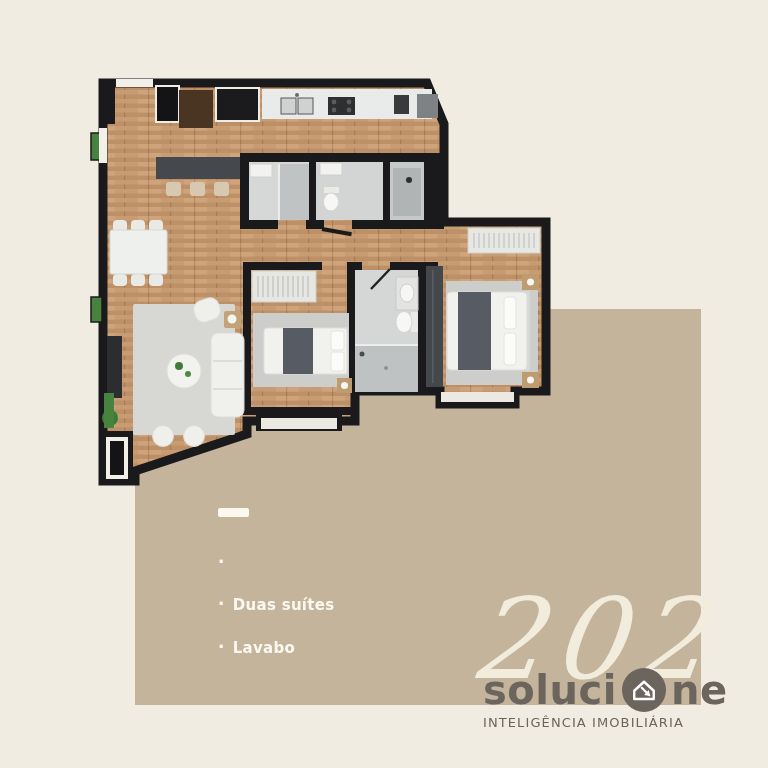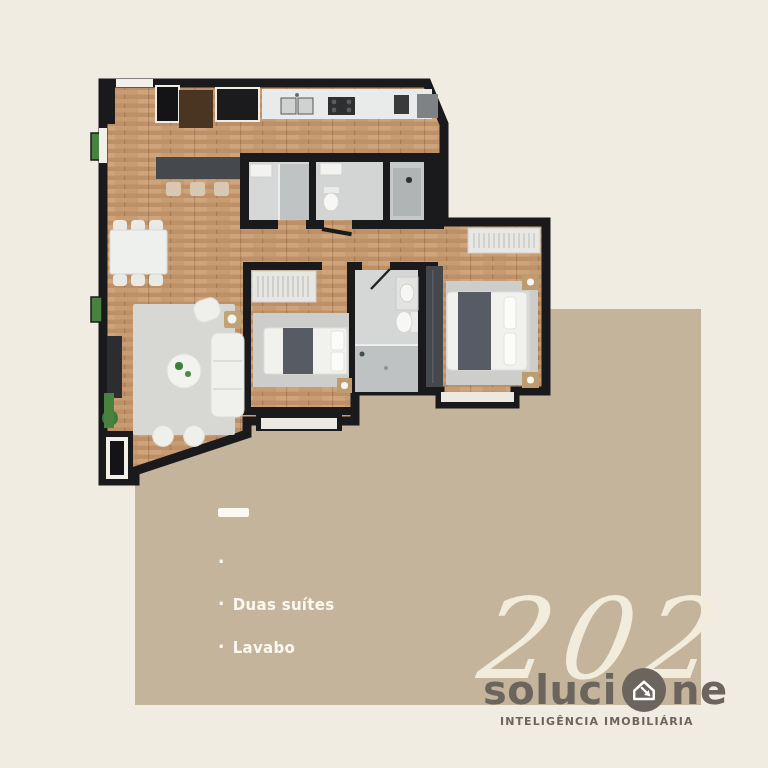--- a/index.html
+++ b/index.html
@@ -26,21 +26,21 @@
   .unit{position:absolute;left:482px;top:592px;z-index:3;
     font-family:"DejaVu Serif",serif;font-style:italic;font-weight:400;
     font-size:112px;line-height:.85;letter-spacing:10px;color:var(--unit-cream);
     transform:skewX(-10deg)}
 
   .logo{position:absolute;left:483px;top:668px;z-index:4;color:var(--brand-gray)}
   .wordmark{display:flex;align-items:center;gap:5px}
   .wordmark .wm{font-size:40px;font-weight:800;letter-spacing:.5px;line-height:44px}
   .logo-circle{width:44px;height:44px;border-radius:50%;background:var(--brand-gray);
     display:flex;align-items:center;justify-content:center;flex:0 0 auto}
-  .tagline{margin-top:3px;margin-left:17px;font-size:11px;font-weight:700;letter-spacing:1.1px}
+  .tagline{margin-top:3px;margin-left:0;font-size:13px;font-weight:400;letter-spacing:1.1px}
 </style>
 </head>
 <body>
 
 <div class="panel"></div>
 
 <svg class="plan-svg" viewBox="0 0 768 768" aria-hidden="true">
   <defs>
     <pattern id="planks" width="46" height="9" patternUnits="userSpaceOnUse">
       <rect width="46" height="9" fill="#c79c72"></rect>

